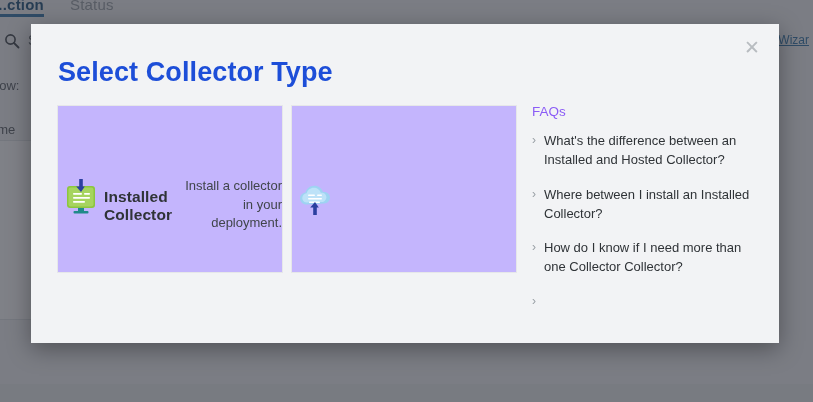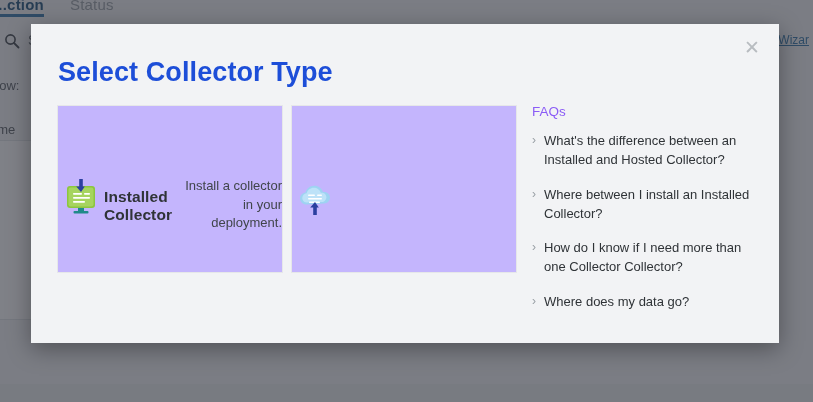--- a/index.html
+++ b/index.html
@@ -222,18 +222,17 @@
         <span class="faq-text">Where between I install an Installed Collector?</span>
       </div>
 
       <div class="faq-item">
         <span class="faq-chevron">›</span>
         <span class="faq-text">How do I know if I need more than one Collector Collector?</span>
       </div>
 
       <div class="faq-item">
         <span class="faq-chevron">›</span>
-        <span class="faq-text">Where does my data go?</span>
       </div>
     </div>
 
   </div>
 </div>
 
 </body></html>

